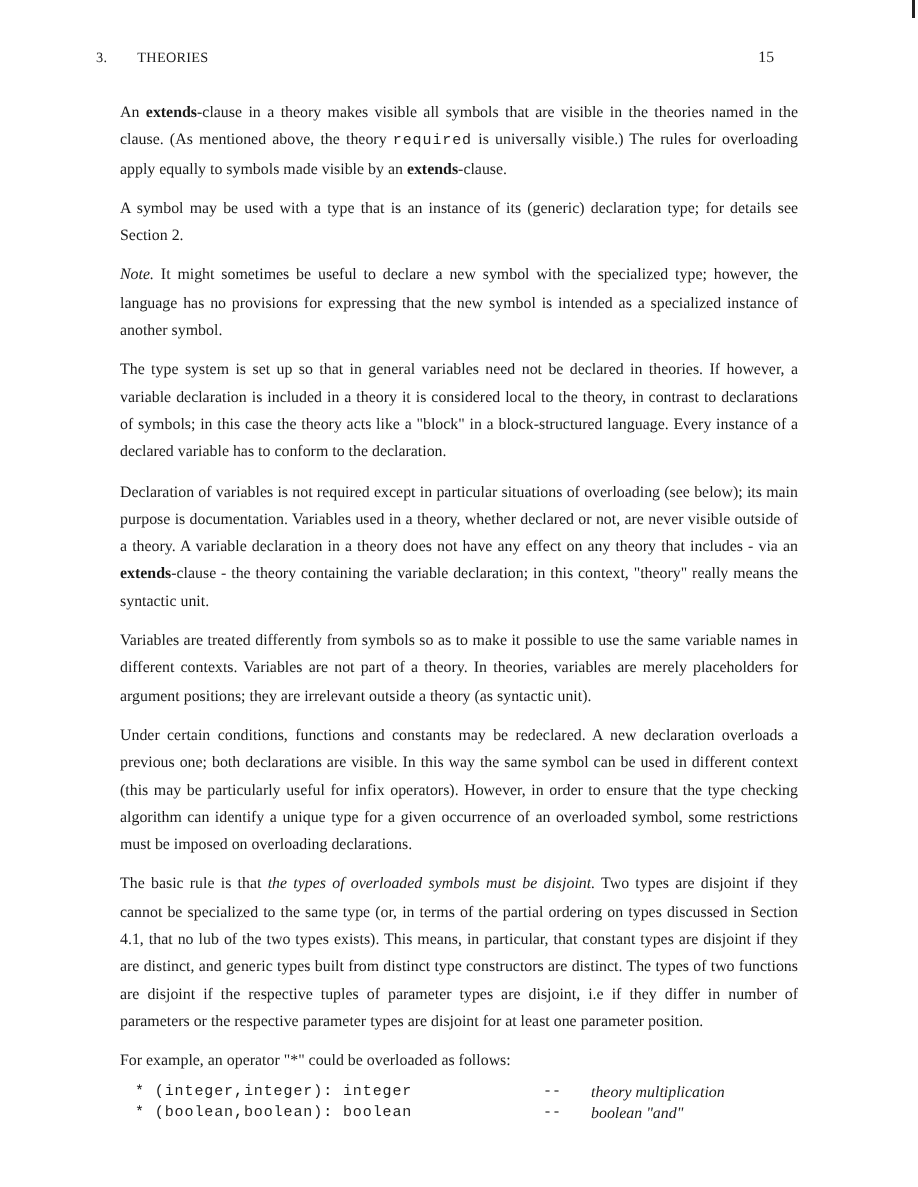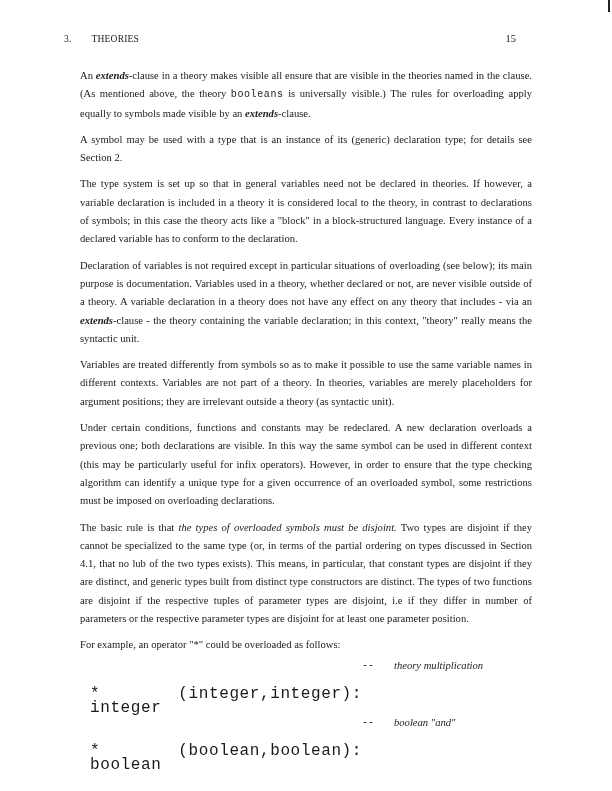--- a/index.html
+++ b/index.html
@@ -16,49 +16,50 @@
       font-size: 9.5px; display: flex; justify-content: space-between; align-items: baseline;
     }
     .running-head .sec { display: flex; gap: 20px; letter-spacing: 0.2px; }
     .running-head .pg { font-size: 10.5px; position: relative; left: 0px; }
     .content {
       position: absolute; left: 80px; top: 67px; width: 452px;
       font-size: 10.6px; line-height: 18.3px; text-align: justify;
     }
     .content p { margin: 0 0 8px 0; }
     .content h3 { margin: 0 0 8px 0; font-size: 10.6px; font-weight: bold; }
-    .kw { font-weight: bold; font-style: italic; }
+    .kw { font-weight: bold; }
     .mono { font-family: "Liberation Mono", "DejaVu Sans Mono", monospace; font-size: 10px; letter-spacing: 0.6px; }
     em { font-style: italic; }
     .examples { margin: -4px 0 0 10px; padding: 0; list-style: none; }
     .examples li {
       display: flex; line-height: 14.5px; font-size: 10.6px;
     }
-    .examples .code { width: 272px; font-family: "Liberation Mono", "DejaVu Sans Mono", monospace; font-size: 16px; letter-spacing: 0.6px; margin-top: 28px; }
+    .examples .code { width: 272px; font-family: "Liberation Mono", "DejaVu Sans Mono", monospace; font-size: 10px; letter-spacing: 0.6px; }
     .examples .dash { width: 32px; font-family: "Liberation Mono", "DejaVu Sans Mono", monospace; font-size: 10px; }
     .examples .cmt { font-style: italic; }
   </style>
 </head>
 <body>
 
 <div class="corner-bar"></div>
 
 <div class="running-head">
   <span class="sec">
     <span>3.</span>
     <span>THEORIES</span>
   </span>
   <span class="pg">15</span>
 </div>
 
 <div class="content">
-  <p><span>An </span><span class="kw">extends</span><span>-clause in a theory makes visible all ensure that are visible in the theories named in the clause. (As mentioned above, the theory </span><span class="mono">booleans</span><span> is universally visible.)  The rules for overloading apply equally to symbols made visible by an </span><span class="kw">extends</span><span>-clause.</span></p>
+  <p><span>An </span><span class="kw">extends</span><span>-clause in a theory makes visible all symbols that are visible in the theories named in the clause. (As mentioned above, the theory </span><span class="mono">required</span><span> is universally visible.)  The rules for overloading apply equally to symbols made visible by an </span><span class="kw">extends</span><span>-clause.</span></p>
 
   <p>A symbol may be used with a type that is an instance of its (generic) declaration type; for details see Section 2.</p>
 
+  <p><em>Note.</em><span> It might sometimes be useful to declare a new symbol with the specialized type; however, the language has no provisions for expressing that the new symbol is intended as a specialized instance of another symbol.</span></p>
 
 
   <p>The type system is set up so that in general variables need not be declared in theories.  If however, a variable declaration is included in a theory it is considered local to the theory, in contrast to declarations of symbols; in this case the theory acts like a "block" in a block-structured language.  Every instance of a declared variable has to conform to the declaration.</p>
 
   <p><span>Declaration of variables is not required except in particular situations of overloading (see below); its main purpose is documentation.  Variables used in a theory, whether declared or not, are never visible outside of a theory.  A variable declaration in a theory does not have any effect on any theory that includes - via an </span><span class="kw">extends</span><span>-clause - the theory containing the variable declaration; in this context, "theory" really means the syntactic unit.</span></p>
 
   <p>Variables are treated differently from symbols so as to make it possible to use the same variable names in different contexts.  Variables are not part of a theory.  In theories, variables are merely placeholders for argument positions; they are irrelevant outside a theory (as syntactic unit).</p>
 
 
   <p>Under certain conditions, functions and constants may be redeclared.  A new declaration overloads a previous one; both declarations are visible.  In this way the same symbol can be used in different context (this may be particularly useful for infix operators).  However, in order to ensure that the type checking algorithm can identify a unique type for a given occurrence of an overloaded symbol, some restrictions must be imposed on overloading declarations.</p>

